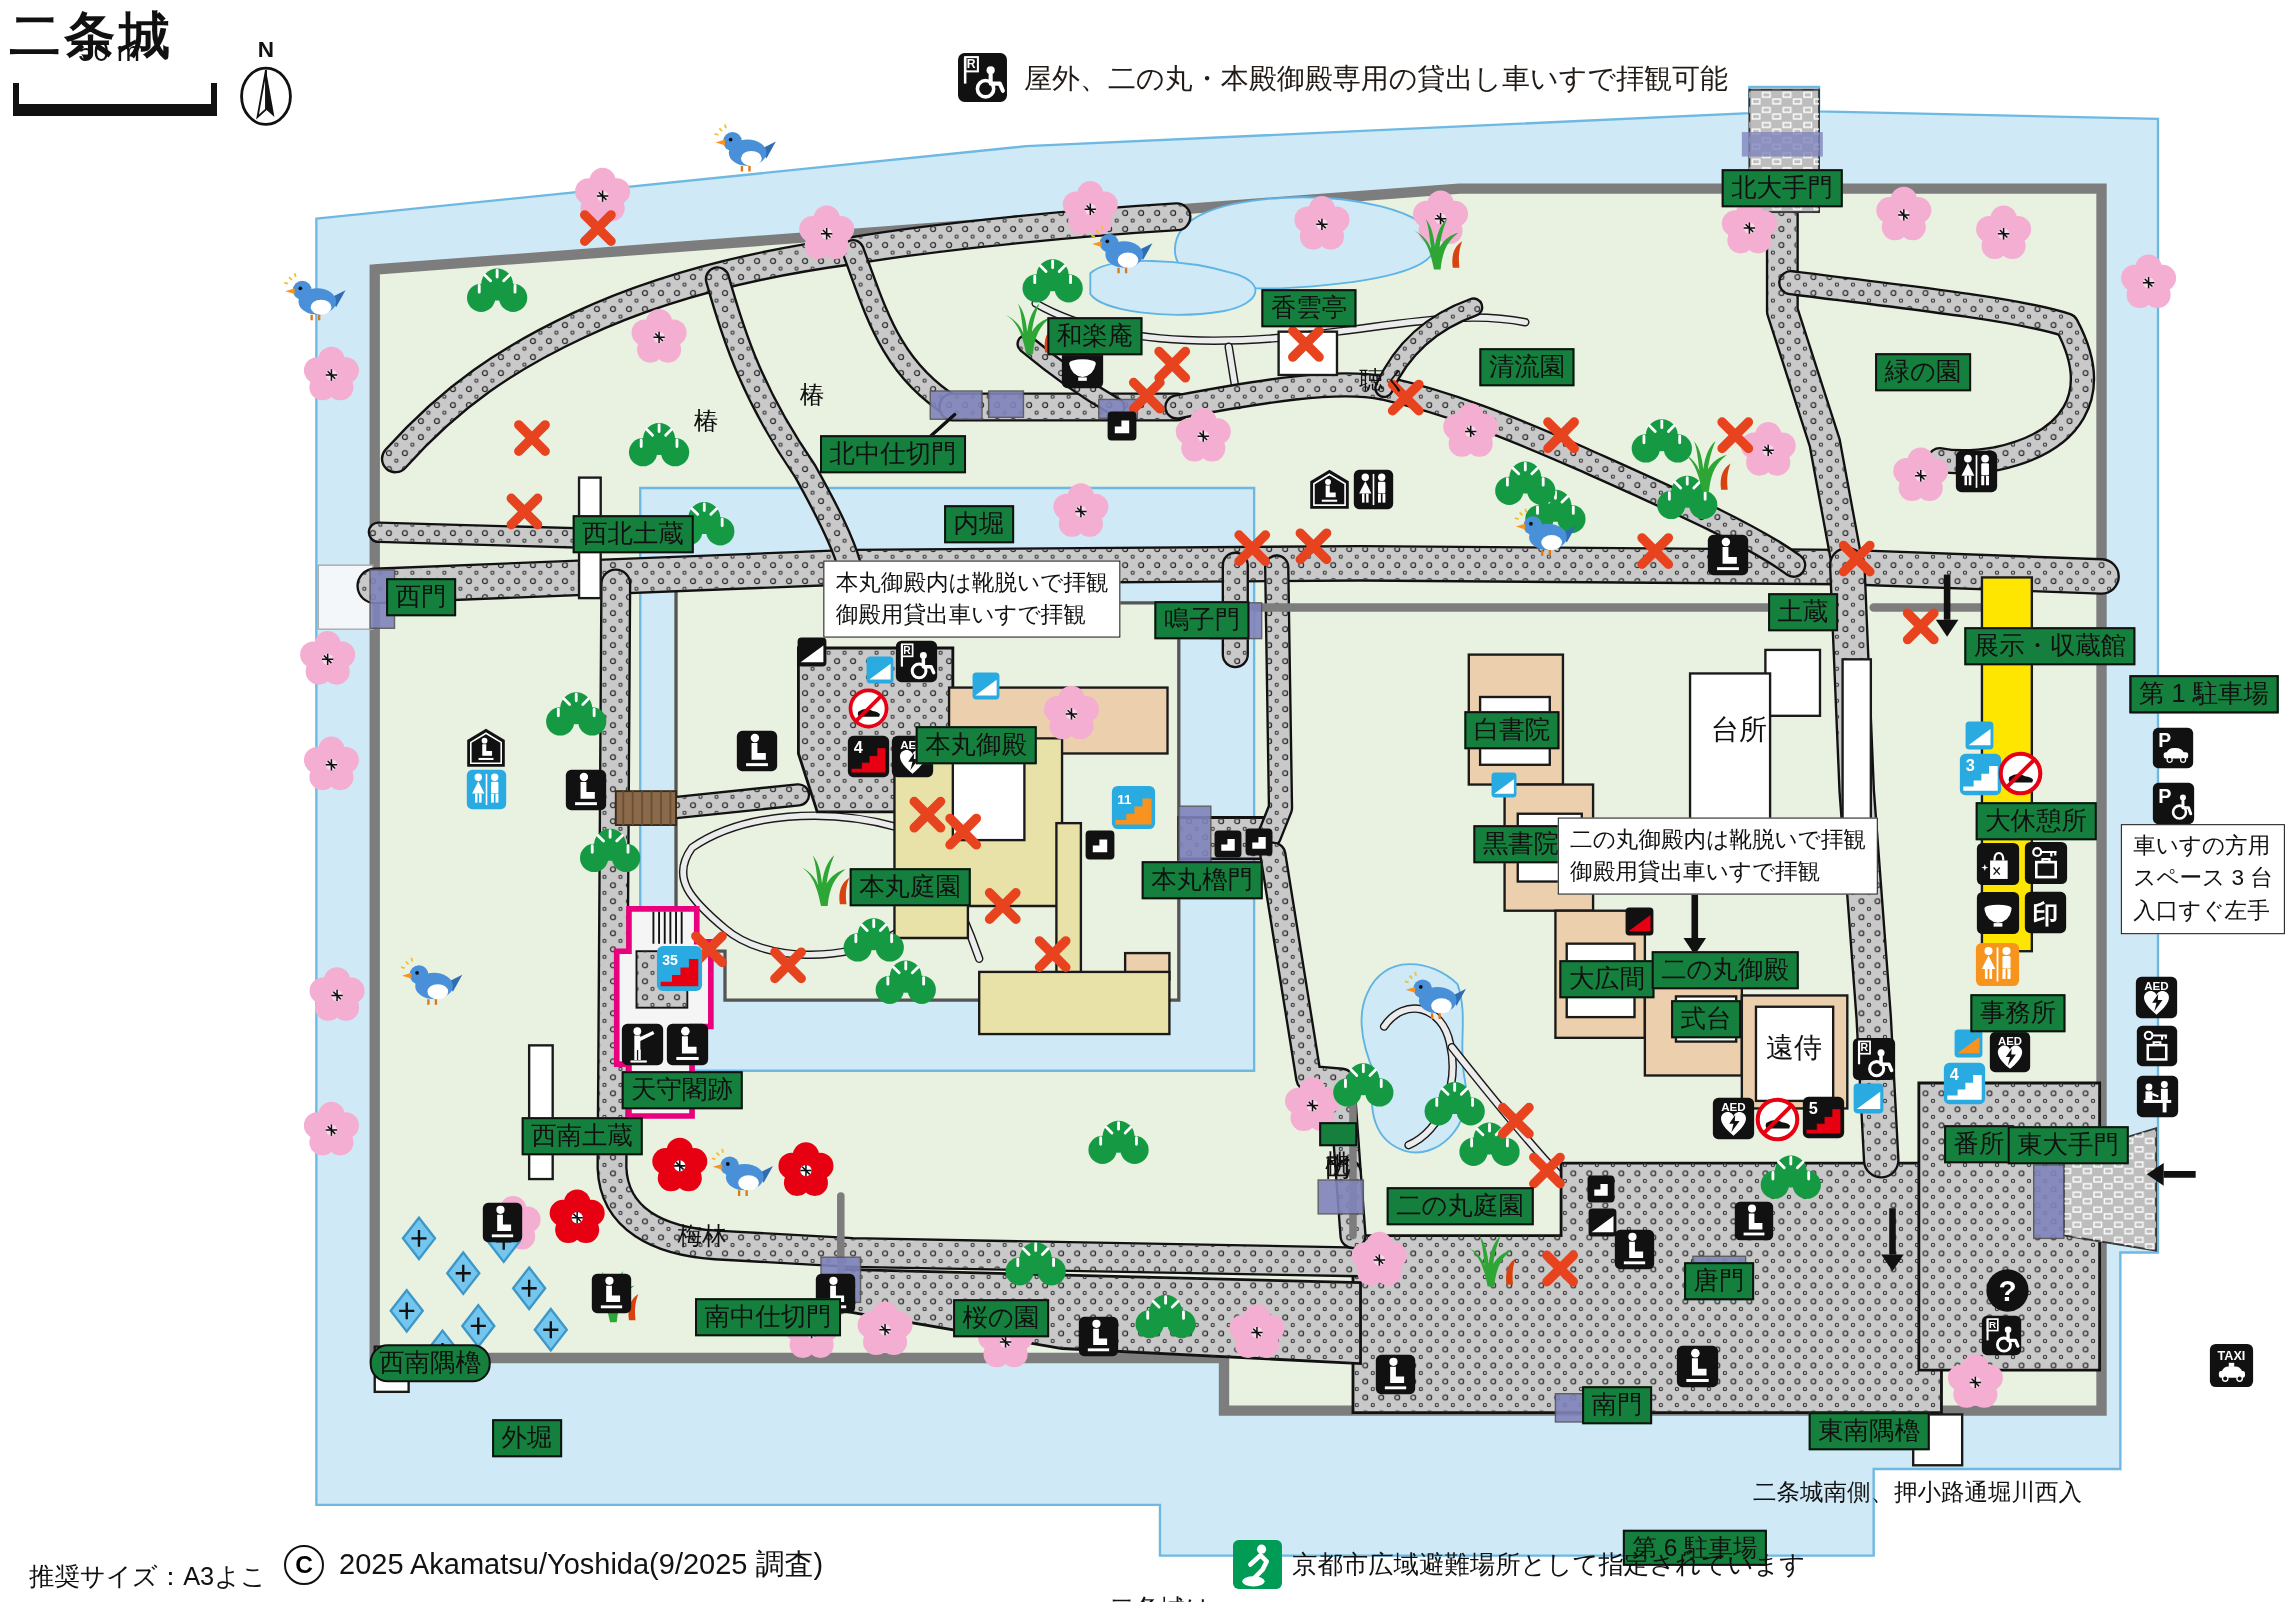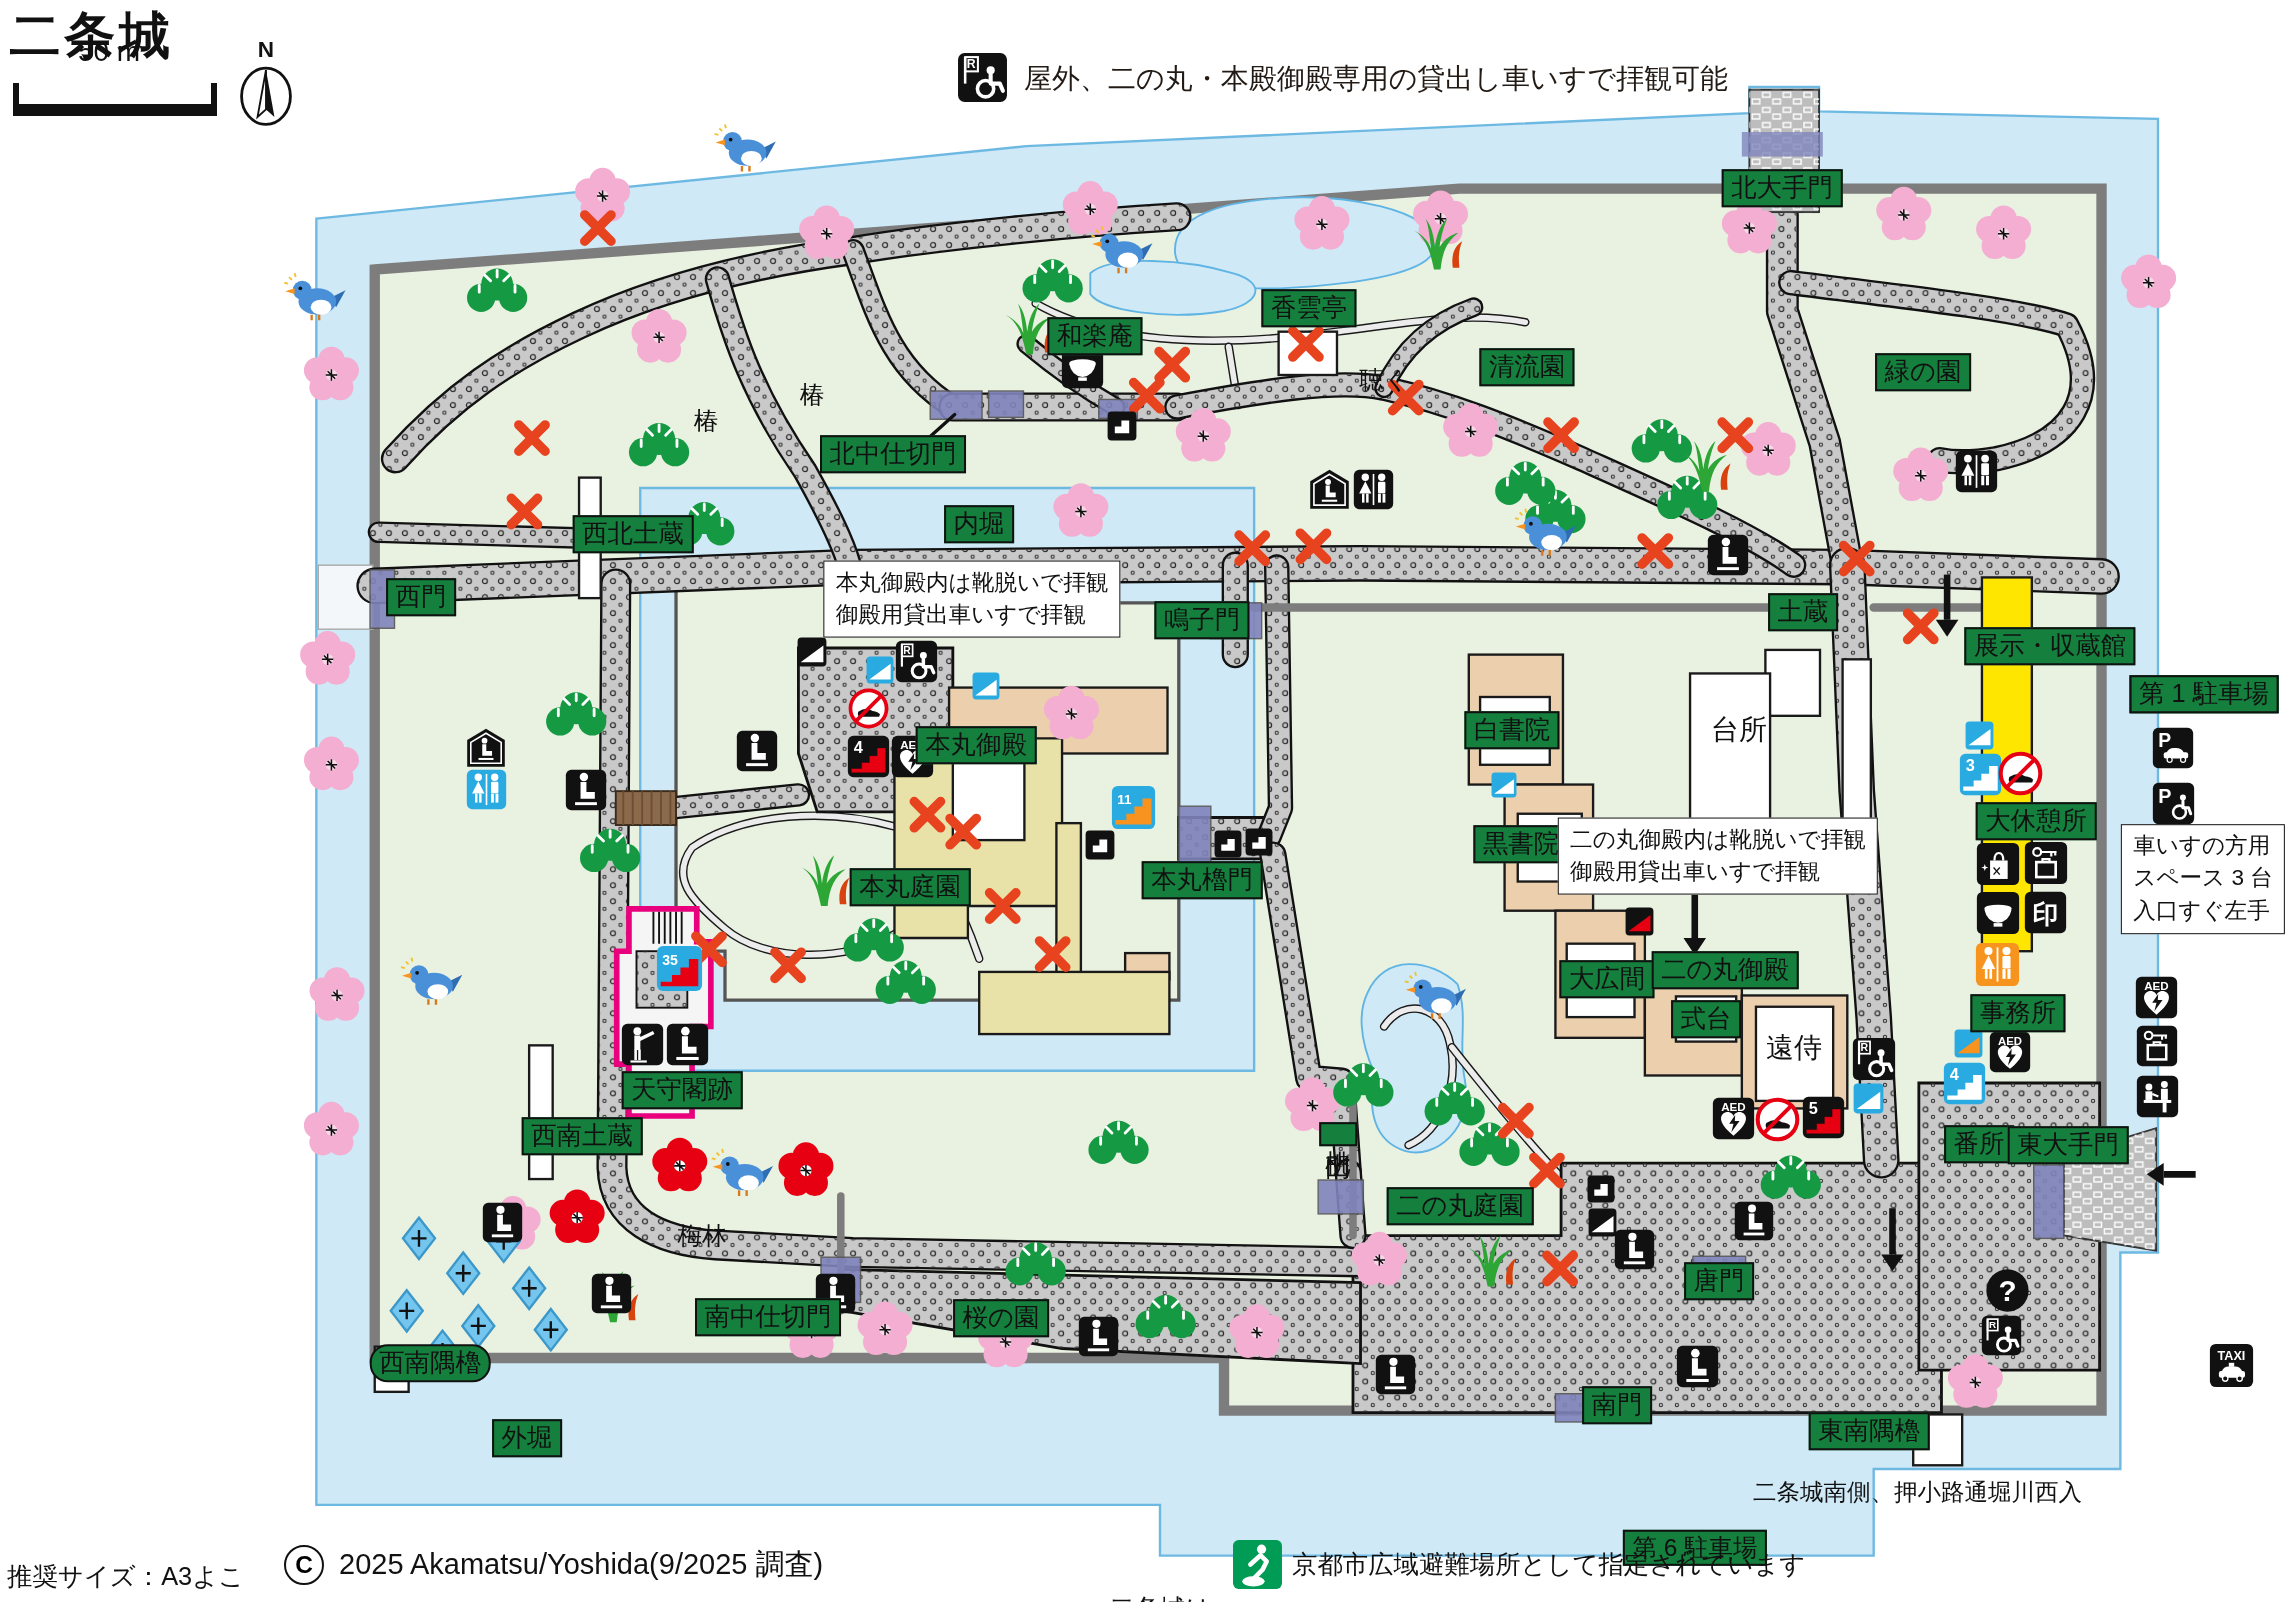--- a/index.html
+++ b/index.html
@@ -795,21 +795,21 @@
   <div id="scale-text">50 m</div>
   <div id="scale-bar"></div>
   <svg id="compass" width="62" height="94" viewBox="0 0 66 100">
     <text x="33" y="20" font-size="24" font-weight="bold" fill="#111" text-anchor="middle">N</text>
     <ellipse cx="33" cy="62" rx="26" ry="30" fill="none" stroke="#111" stroke-width="3"></ellipse>
     <path d="M33 34 L42 84 L33 76 Z" fill="#111"></path>
     <path d="M33 34 L24 84 L33 76 Z" fill="#fff" stroke="#111" stroke-width="2"></path>
   </svg>
   <div id="legend-text">屋外、二の丸・本殿御殿専用の貸出し車いすで拝観可能</div>
 
-  <div class="foot" id="size-note" style="left:7px;top:1577px;">推奨サイズ：A3よこ</div>
+  <div class="foot" id="size-note" style="left:29px;top:1577px;">推奨サイズ：A3よこ</div>
   <div id="copyright-circle">C</div>
   <div class="foot" style="left:339px;top:1565px;font-size:29px;">2025 Akamatsu/Yoshida(9/2025 調査)</div>
   <div class="foot" style="left:1109px;top:1565px;margin-top:44px;">二条城は、</div>
   <div class="foot" style="left:1292px;top:1565px;">京都市広域避難場所として指定されています</div>
 
   <div class="lbl" style="left:1695px;top:1548px;font-size:24.5px;">第 6 駐車場</div>
   <div class="foot" id="p3-addr" style="left:1753px;top:1492px;">二条城南側、押小路通堀川西入</div>
 <div class="lbl" style="left: 1782px; top: 188px;">北大手門</div>
     <div class="lbl" style="left: 1309px; top: 308px;">香雲亭</div>
     <div class="lbl" style="left: 1095px; top: 336px;">和楽庵</div>

